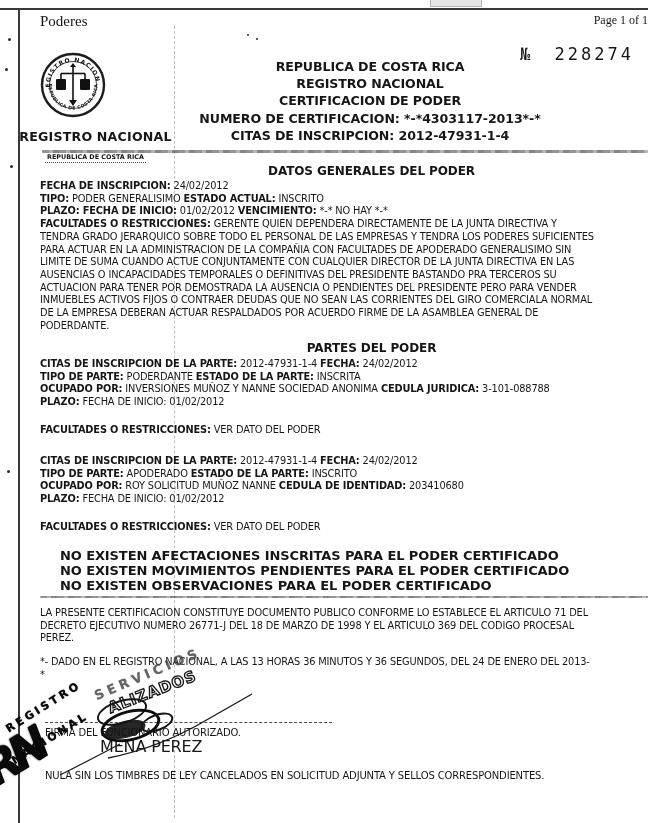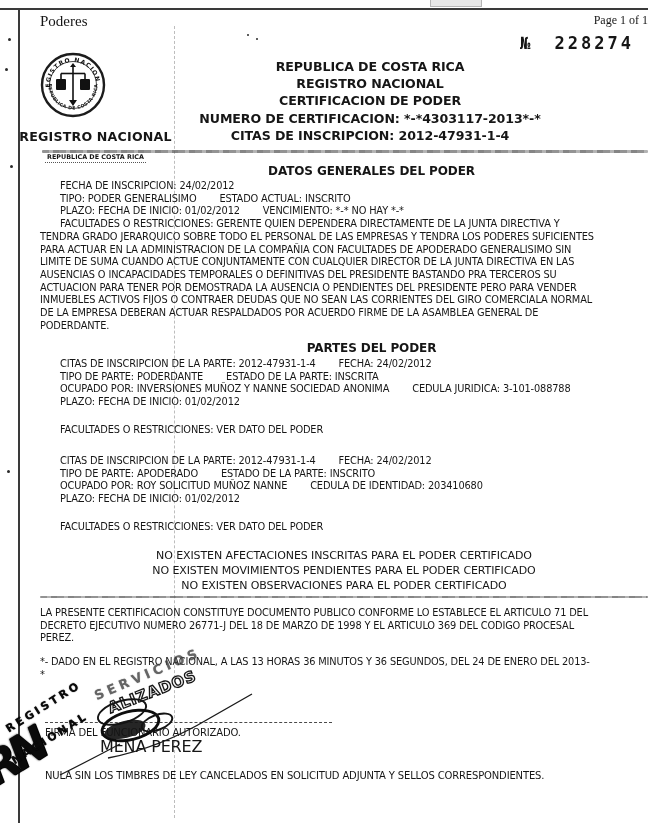--- a/index.html
+++ b/index.html
@@ -2,24 +2,24 @@
 <html><head>
 <meta charset="utf-8">
 <style>
   html,body{margin:0;padding:0;background:#e9e9e9;}
   #page{position:relative;width:648px;height:823px;background:#ffffff;overflow:hidden;
         font-family:"DejaVu Sans",sans-serif;color:#161616;}
   .serif{font-family:"Liberation Serif",serif;}
   .mono{font-family:"DejaVu Sans Mono",monospace;}
   .abs{position:absolute;}
   .line{white-space:nowrap;line-height:12.7px;font-size:9.8px;letter-spacing:-0.15px;}
-  .b{font-weight:normal;margin-left:20px;}
+  .b{font-weight:bold;}
   .heading{font-weight:bold;font-size:12px;letter-spacing:-0.1px;text-align:center;}
   .title-line{font-weight:bold;font-size:12.6px;line-height:17.2px;text-align:center;letter-spacing:-0.1px;}
-  .notice-line{font-weight:normal;font-size:11px;line-height:15px;text-align:center;letter-spacing:-0.1px;}
+  .notice-line{font-weight:bold;font-size:13px;line-height:15px;text-align:left;letter-spacing:-0.1px;}
   .divider{height:3px;background:repeating-linear-gradient(90deg,#6f6f6f 0 7px,#9a9a9a 7px 11px,#5c5c5c 11px 17px);opacity:.75;border-radius:1px;}
   .fold{border-left:1px dashed #9a9a9a;opacity:.65;}
   .dot{width:3px;height:3px;background:#2a2a2a;border-radius:50%;}
   .blob{border-radius:50%;}
   .sig-dash{border-top:1px dashed #4a4a4a;}
   .stamp-text{font-weight:bold;color:#3f3f3f;}
   .outline-text{font-weight:800;color:#f3f3f3;-webkit-text-stroke:1.3px #141414;text-shadow:0 0 1px #111;}
 </style>
 </head>
 <body>
@@ -35,21 +35,21 @@
   <div class="abs dot" style="left:10px;top:165px;"></div>
   <div class="abs dot" style="left:7px;top:470px;"></div>
   <div class="abs dot" style="left:247px;top:34px;width:2px;height:2px;"></div>
   <div class="abs dot" style="left:256px;top:38px;width:2px;height:2px;"></div>
 
   <div class="abs fold" style="left:174px;top:26px;height:792px;"></div>
 
   <div class="abs serif" style="left:40px;top:13px;font-size:15px;">Poderes</div>
   <div class="abs serif" style="right:0;top:13px;font-size:12px;">Page 1 of 1</div>
 
-  <div class="abs mono" style="right:14px;top:33px;font-size:17px;font-weight:bold;letter-spacing:3px;">
+  <div class="abs mono" style="right:14px;top:44px;font-size:17px;font-weight:normal;letter-spacing:3px;">
     <span>№</span>
     <span style="margin-left:8px;">228274</span>
   </div>
 
   <svg class="abs" style="left:40px;top:52px;" width="66" height="66" viewBox="0 0 66 66">
     <circle cx="33" cy="33" r="31" fill="none" stroke="#1c1c1c" stroke-width="2.4"></circle>
     <circle cx="33" cy="33" r="23.5" fill="none" stroke="#1c1c1c" stroke-width="0.8"></circle>
     <defs>
       <path id="arcTop" d="M 10,33 A 23,23 0 0 1 56,33" fill="none"></path>
       <path id="arcBot" d="M 8.5,33 A 24.5,24.5 0 0 0 57.5,33" fill="none"></path>

